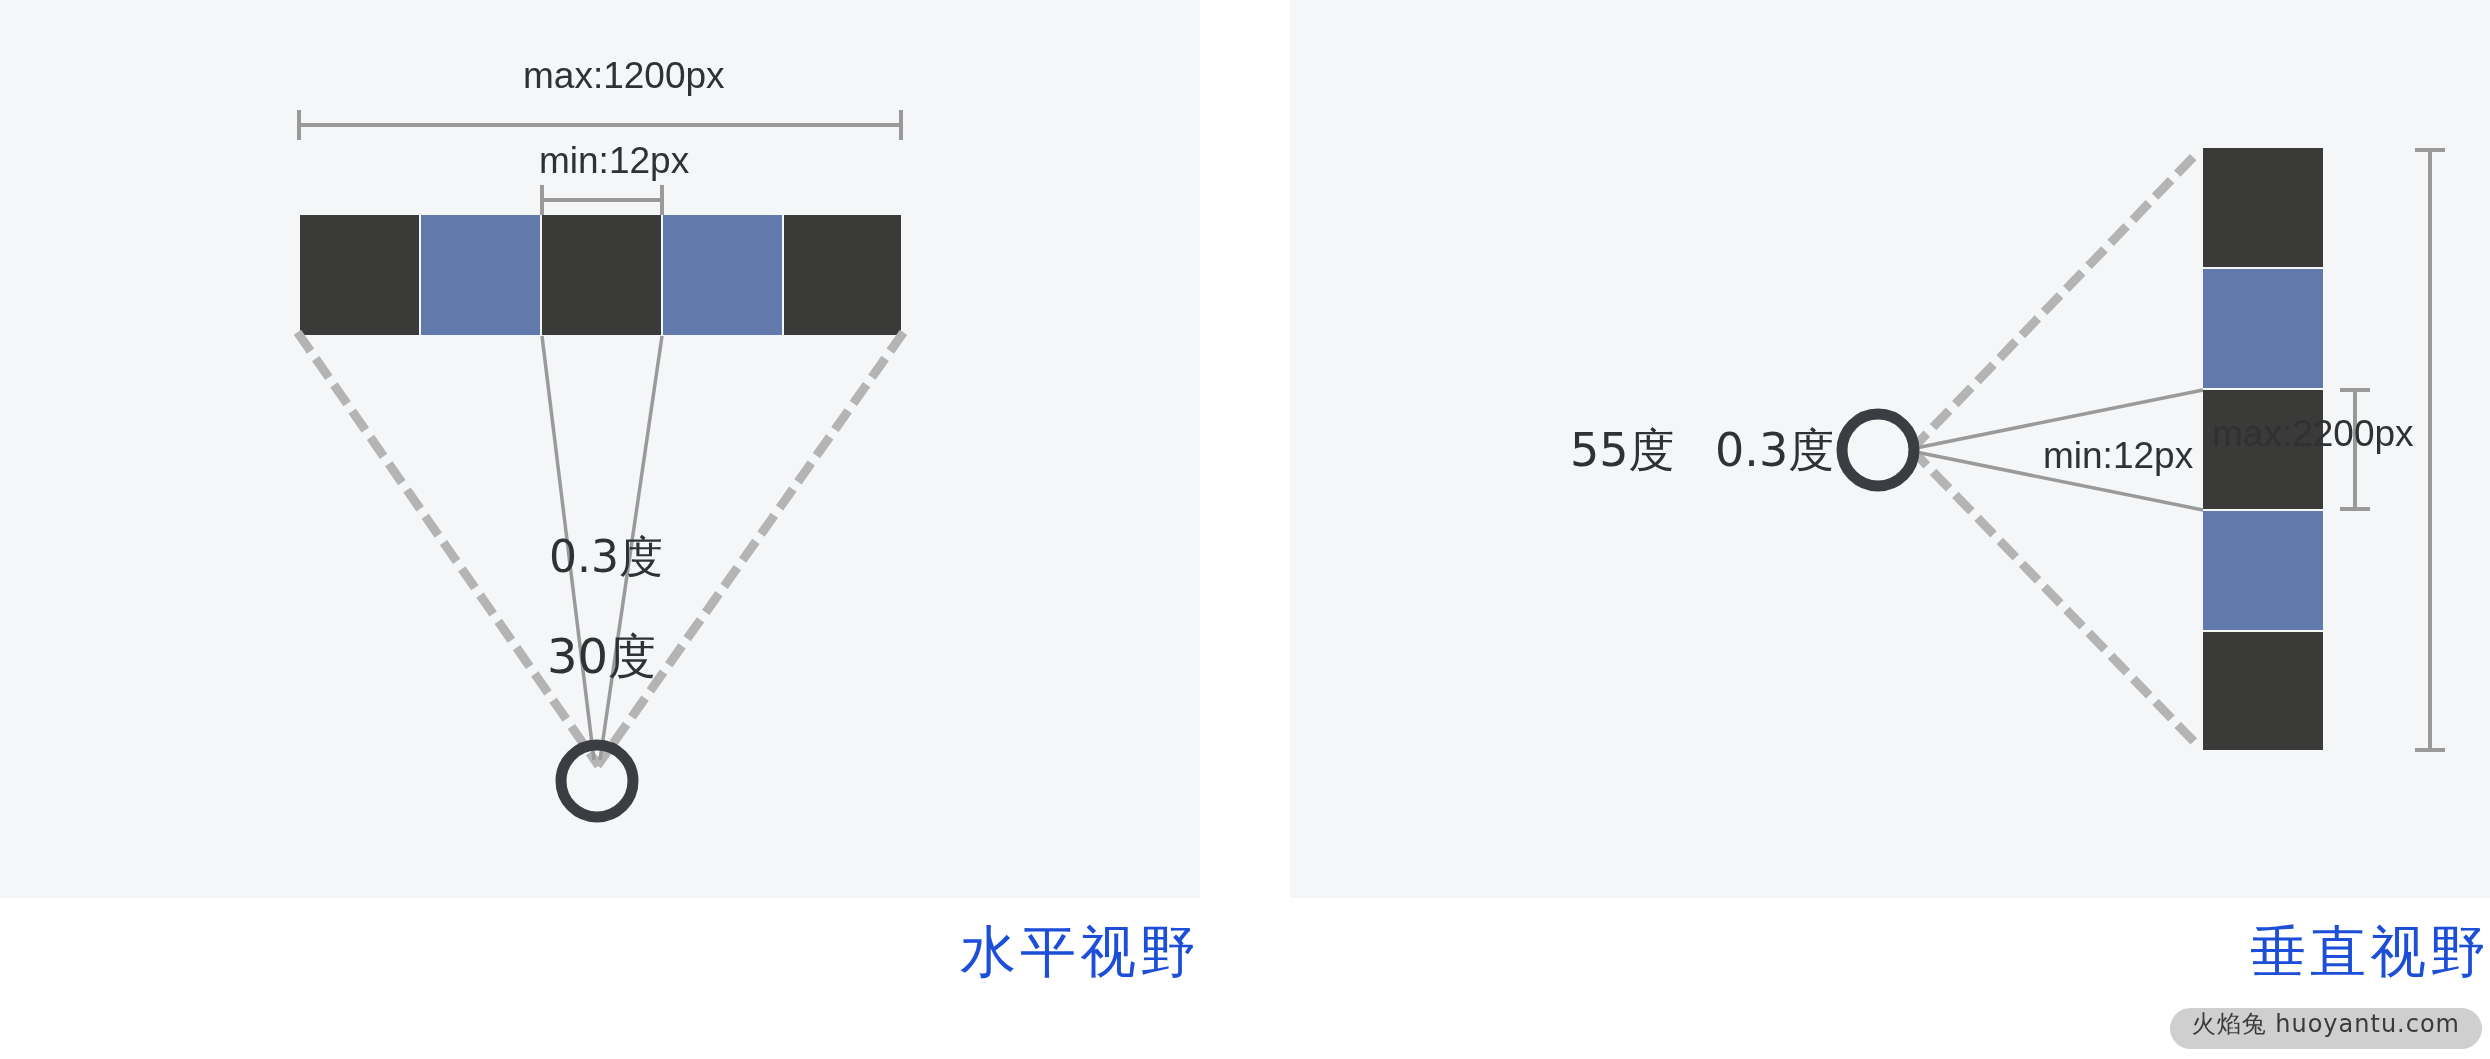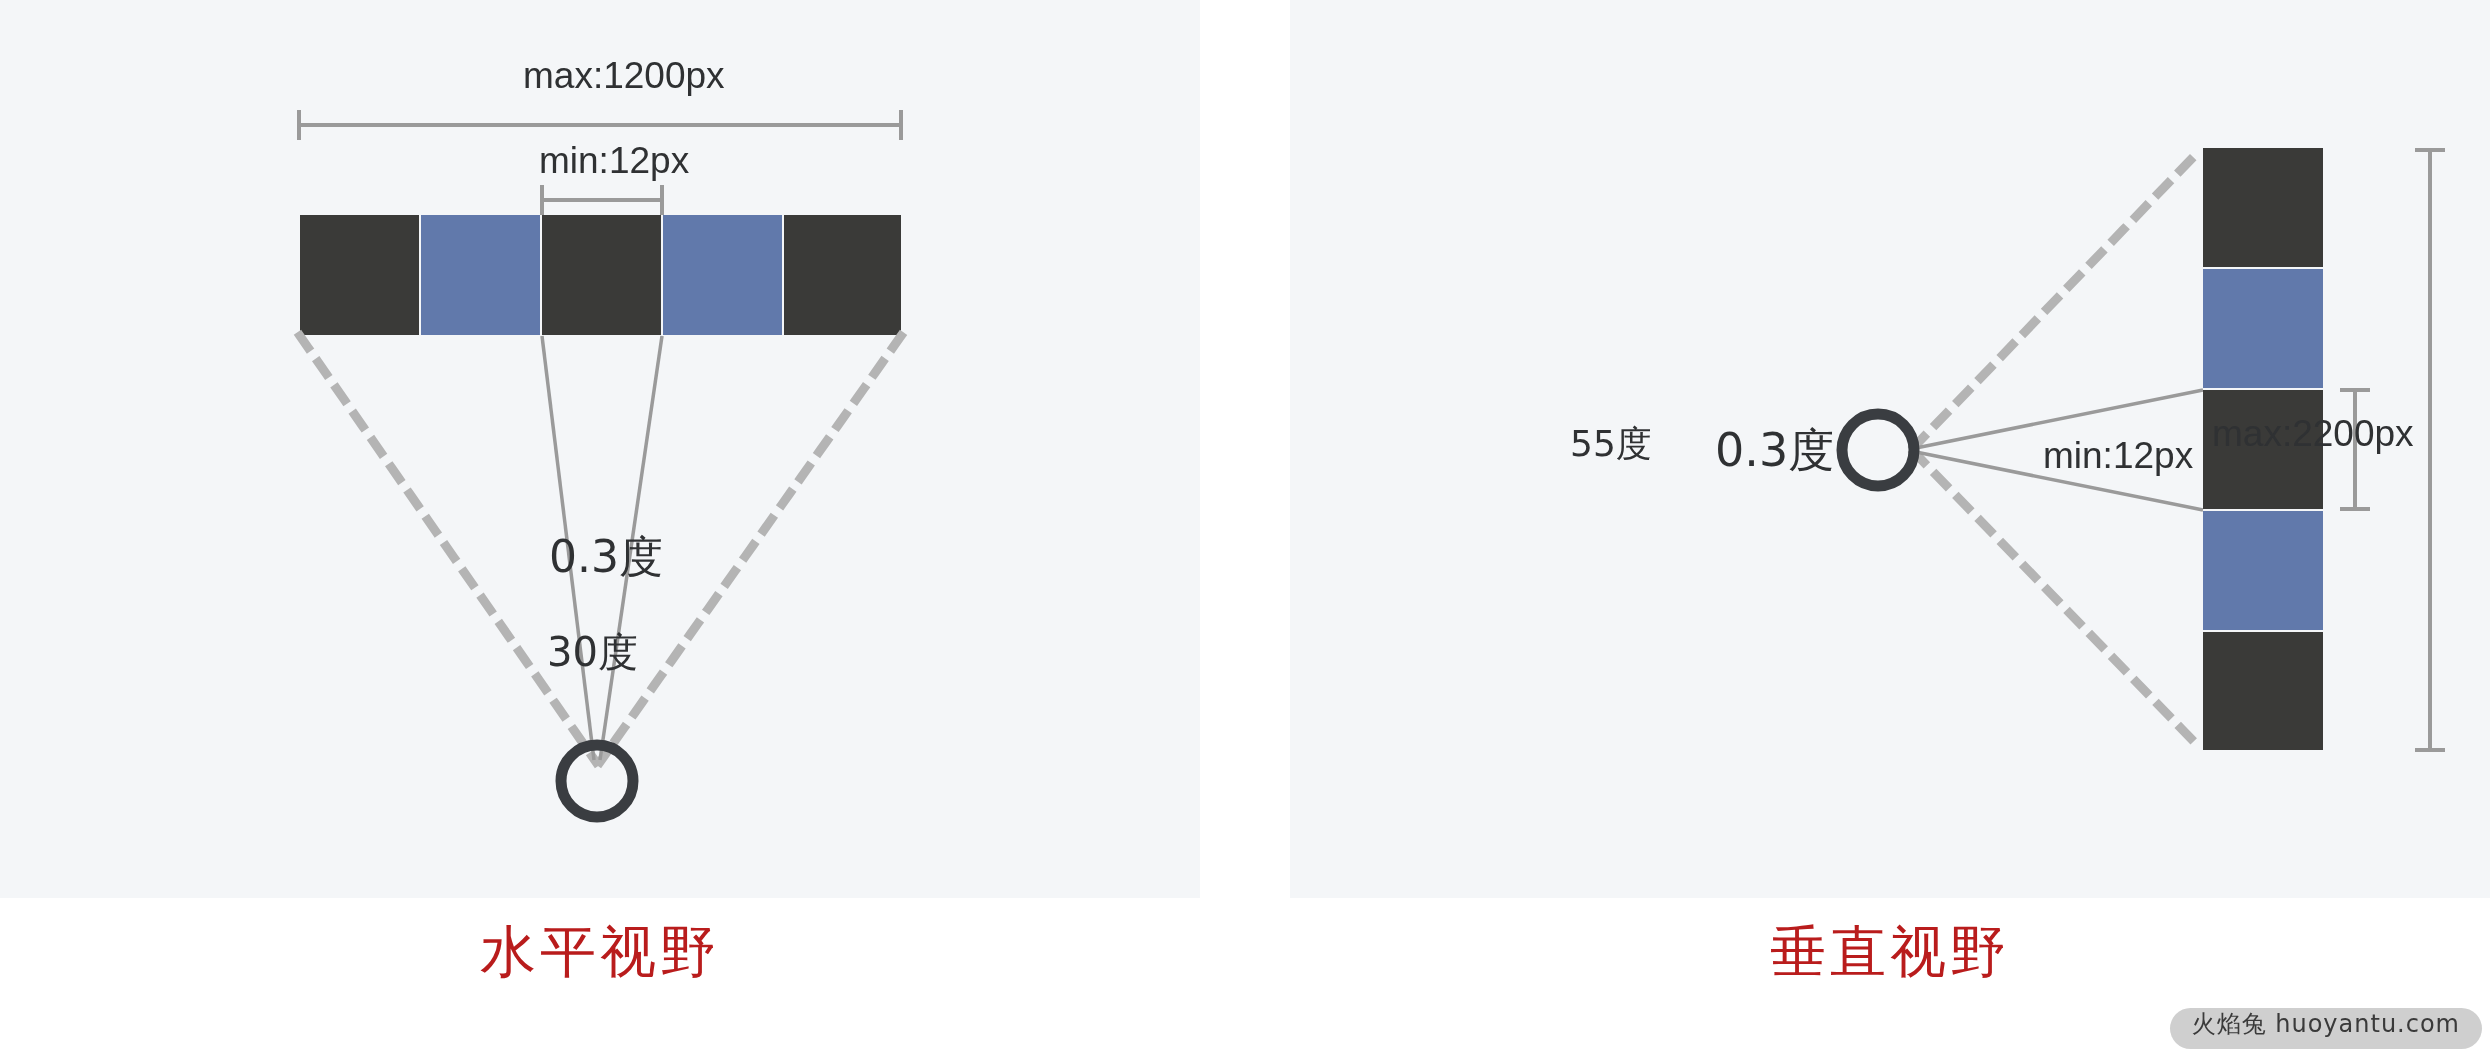--- a/index.html
+++ b/index.html
@@ -28,23 +28,23 @@
     height: 898px;
     background: #f4f6f8;
   }
   #panel-left  { left: 0;    width: 1200px; }
   #panel-right { left: 1290px; width: 1200px; }
 
   .panel-caption {
     position: absolute;
     top: 915px;
     width: 1200px;
-    text-align: center;
+    text-align: right;
     font-size: 56px;
-    color: #b91c1c;
+    color: #1d4ed8;
     letter-spacing: 4px;
     font-family: "DejaVu Sans", "Liberation Sans", sans-serif;
   }
   #caption-left  { left: 0; }
   #caption-right { left: 1290px; }
 
   
   .diagram-svg {
     position: absolute;
     top: 0;
@@ -60,24 +60,24 @@
     color: #2f3133;
     white-space: nowrap;
     font-family: "DejaVu Sans", "Liberation Sans", sans-serif;
   }
   .lbl-en { font-family: "Liberation Sans", "DejaVu Sans", sans-serif; margin-left: 20px; }
 
   
   #lbl-max-h   { left: 503px; top: 55px;  font-size: 37px; }
   #lbl-min-h   { left: 519px; top: 140px; font-size: 37px; }
   #lbl-deg03-h { left: 549px; top: 528px; font-size: 44px; }
-  #lbl-deg30-h { left: 547px; top: 625px; font-size: 40px; }
+  #lbl-deg30-h { left: 547px; top: 625px; font-size: 48px; }
 
   
-  #lbl-deg55-v { left: 1570px; top: 420px; font-size: 36px; }
+  #lbl-deg55-v { left: 1570px; top: 420px; font-size: 46px; }
   #lbl-deg03-v { left: 1715px; top: 420px; font-size: 46px; }
   #lbl-min-v   { left: 2023px; top: 435px; font-size: 37px; }
   #lbl-max-v   { left: 2192px; top: 413px; font-size: 37px; }
 
   
   #watermark {
     position: absolute;
     right: 8px;
     bottom: 10px;
     background: #cfcfcf;

